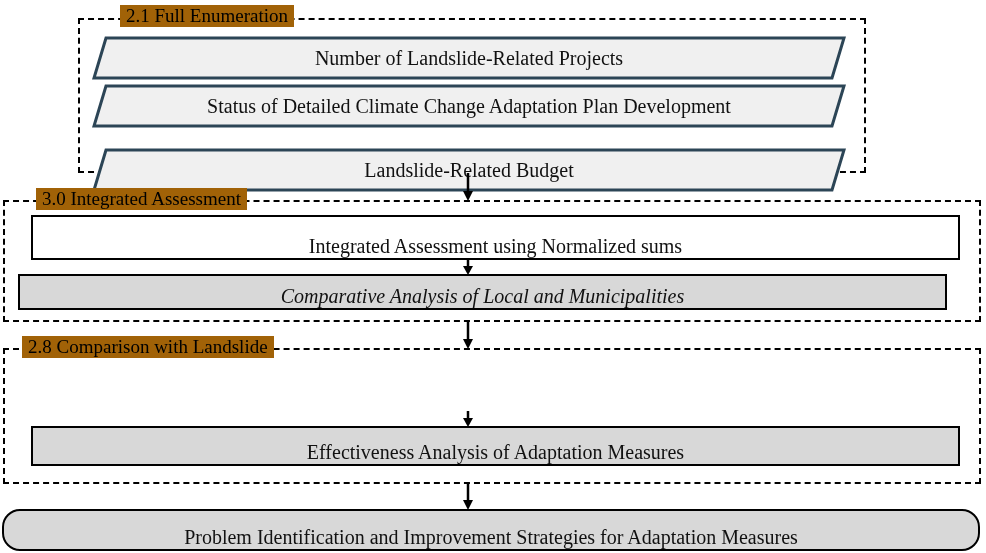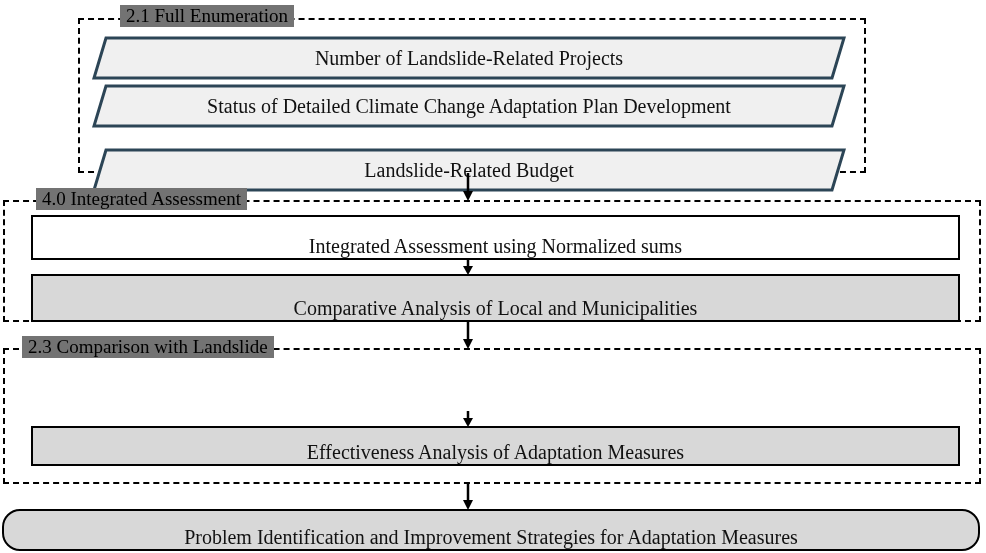--- a/index.html
+++ b/index.html
@@ -22,21 +22,21 @@
   
   .group-frame {
     position: absolute;
     box-sizing: border-box;
     border: 2px dashed #000000;
     background: transparent;
   }
   
   .group-caption {
     position: absolute;
-    background: #737373;
+    background: #a16207;
     padding: 0 6px;
     white-space: nowrap;
     font-size: 19px;
     line-height: 22px;
     color: #000000;
     z-index: 6;
   }
 
   
   .para-row {
@@ -115,46 +115,46 @@
   </div>
 
   <div class="arrow" style="left:461px; top:173px; width:14px; height:28px;">
     <svg width="14" height="28" viewBox="0 0 14 28">
       <line x1="7" y1="0" x2="7" y2="20" stroke="#000" stroke-width="2.5"></line>
       <polygon points="7,28 2,18 12,18" fill="#000"></polygon>
     </svg>
   </div>
 
   <div class="group-frame" style="left:3px; top:200px; width:978px; height:122px;"></div>
-  <div class="group-caption" style="left:36px; top:188px;">4.0 Integrated Assessment</div>
+  <div class="group-caption" style="left:36px; top:188px;">3.0 Integrated Assessment</div>
 
   <div class="proc-box white" style="left:31px; top:215px; width:929px; height:45px;">
     <span>Integrated Assessment using Normalized sums</span>
   </div>
 
   <div class="arrow" style="left:461px; top:259px; width:14px; height:16px;">
     <svg width="14" height="16" viewBox="0 0 14 16">
       <line x1="7" y1="0" x2="7" y2="9" stroke="#000" stroke-width="2.5"></line>
       <polygon points="7,16 2,7 12,7" fill="#000"></polygon>
     </svg>
   </div>
 
-  <div class="proc-box gray" style="left:31px; top:274px; width:929px; height:48px;">
+  <div class="proc-box gray" style="left:18px; top:274px; width:929px; height:36px;font-style:italic;">
     <span>Comparative Analysis of Local and Municipalities</span>
   </div>
 
   <div class="arrow" style="left:461px; top:321px; width:14px; height:28px;">
     <svg width="14" height="28" viewBox="0 0 14 28">
       <line x1="7" y1="0" x2="7" y2="20" stroke="#000" stroke-width="2.5"></line>
       <polygon points="7,28 2,18 12,18" fill="#000"></polygon>
     </svg>
   </div>
 
   <div class="group-frame" style="left:3px; top:348px; width:978px; height:136px;"></div>
-  <div class="group-caption" style="left:22px; top:336px;">2.3 Comparison with Landslide</div>
+  <div class="group-caption" style="left:22px; top:336px;">2.8 Comparison with Landslide</div>
 
 
   <div class="arrow" style="left:461px; top:411px; width:14px; height:16px;">
     <svg width="14" height="16" viewBox="0 0 14 16">
       <line x1="7" y1="0" x2="7" y2="9" stroke="#000" stroke-width="2.5"></line>
       <polygon points="7,16 2,7 12,7" fill="#000"></polygon>
     </svg>
   </div>
 
   <div class="proc-box gray" style="left:31px; top:426px; width:929px; height:40px;">

